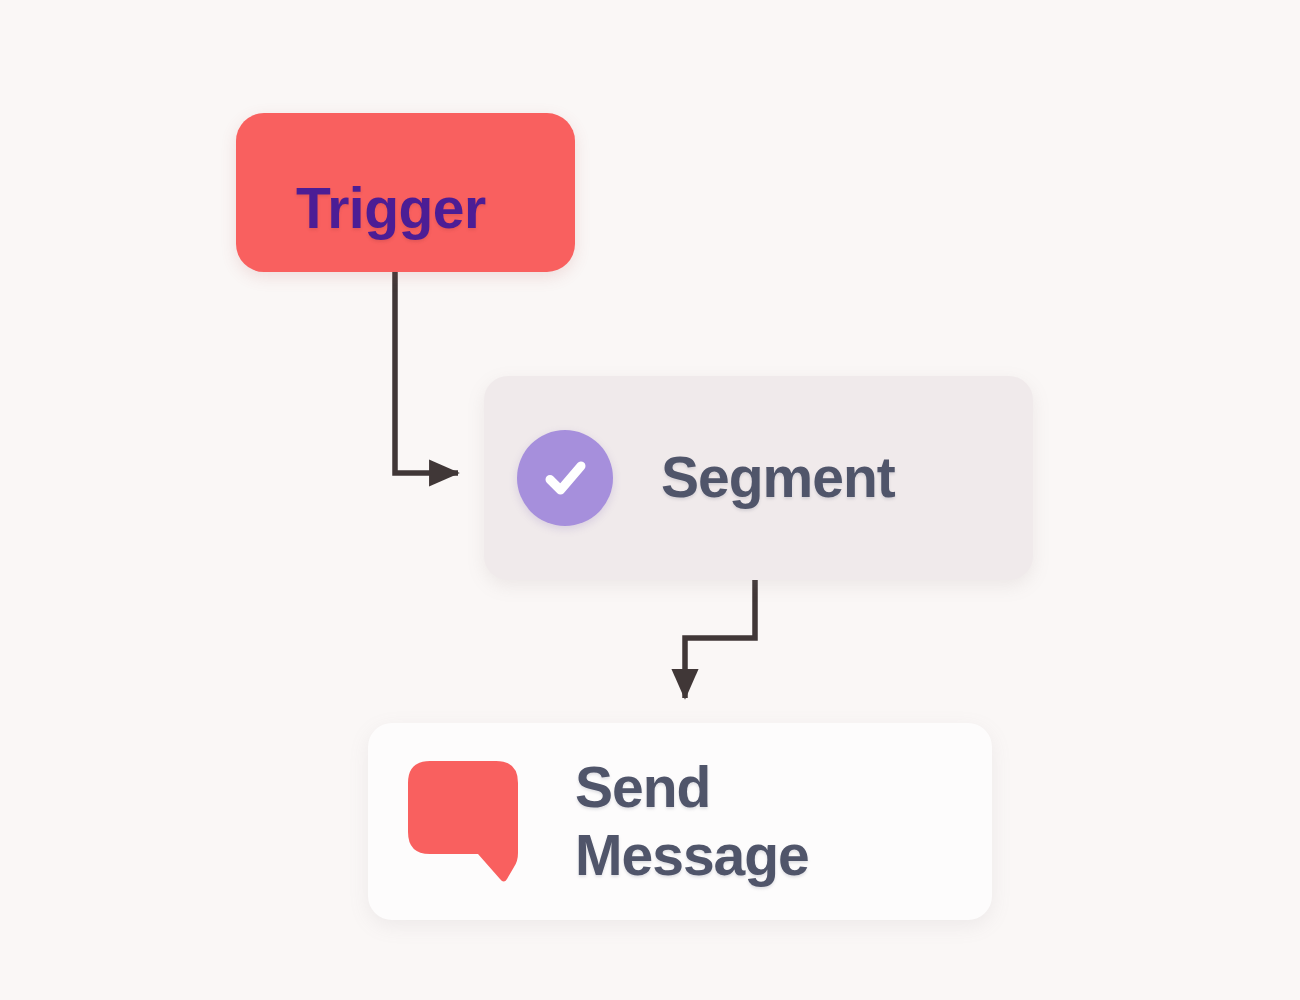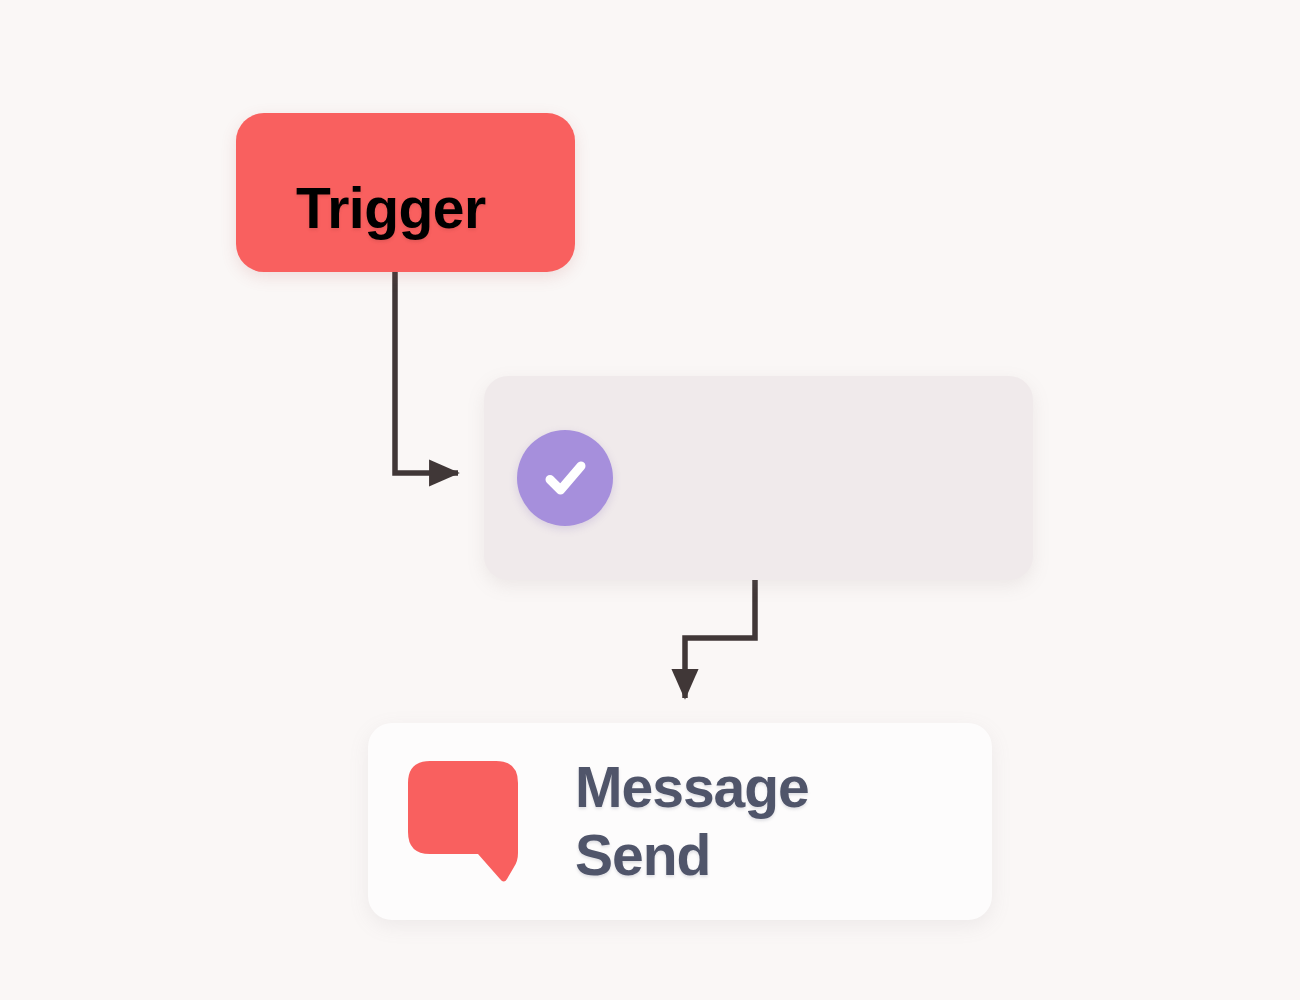--- a/index.html
+++ b/index.html
@@ -44,21 +44,21 @@
     left: 236px;
     top: 113px;
     width: 339px;
     height: 159px;
     background: #f9605f;
     border-radius: 28px;
     box-shadow: 0 5px 16px rgba(180, 90, 90, 0.16);
     padding-left: 60px;
   }
   #node-trigger .node-title {
-    color: #000000;
+    color: #4c1d95;
     font-size: 57px;
     font-weight: 700;
     letter-spacing: -0.5px;
     line-height: 1.05;
     text-shadow: 0 2px 3px rgba(140, 50, 50, 0.18);
     margin-top: 32px;
   }
 
   
   #node-segment-check {
@@ -152,37 +152,38 @@
     </div>
   </div>
 
   <div class="node" id="node-segment-check">
     <div class="check-badge">
       <svg width="60" height="60" viewBox="0 0 60 60" xmlns="http://www.w3.org/2000/svg">
         <path d="M 15 31.5 L 25.5 42 L 46 18" fill="none" stroke="#ffffff" stroke-width="9" stroke-linecap="round" stroke-linejoin="round"></path>
       </svg>
     </div>
     <div class="node-title">
+      <span class="title-line">Segment</span>
     </div>
   </div>
 
   <div class="node" id="node-send-message">
     <svg class="bubble-icon" viewBox="0 0 110 122" xmlns="http://www.w3.org/2000/svg">
       <path d="M 22 0
                L 88 0
                Q 110 0 110 22
                L 110 92
                Q 110 100 106 106
                L 99 118
                Q 96 123 92 118
                L 70 93
                L 22 93
                Q 0 93 0 71
                L 0 22
                Q 0 0 22 0 Z" fill="#f9605f"></path>
     </svg>
     <div class="node-title">
+      <span class="title-line">Send</span>
       <span class="title-line">Message</span>
-      <span class="title-line">Send</span>
     </div>
   </div>
 
 </div>
 
 </body></html>

